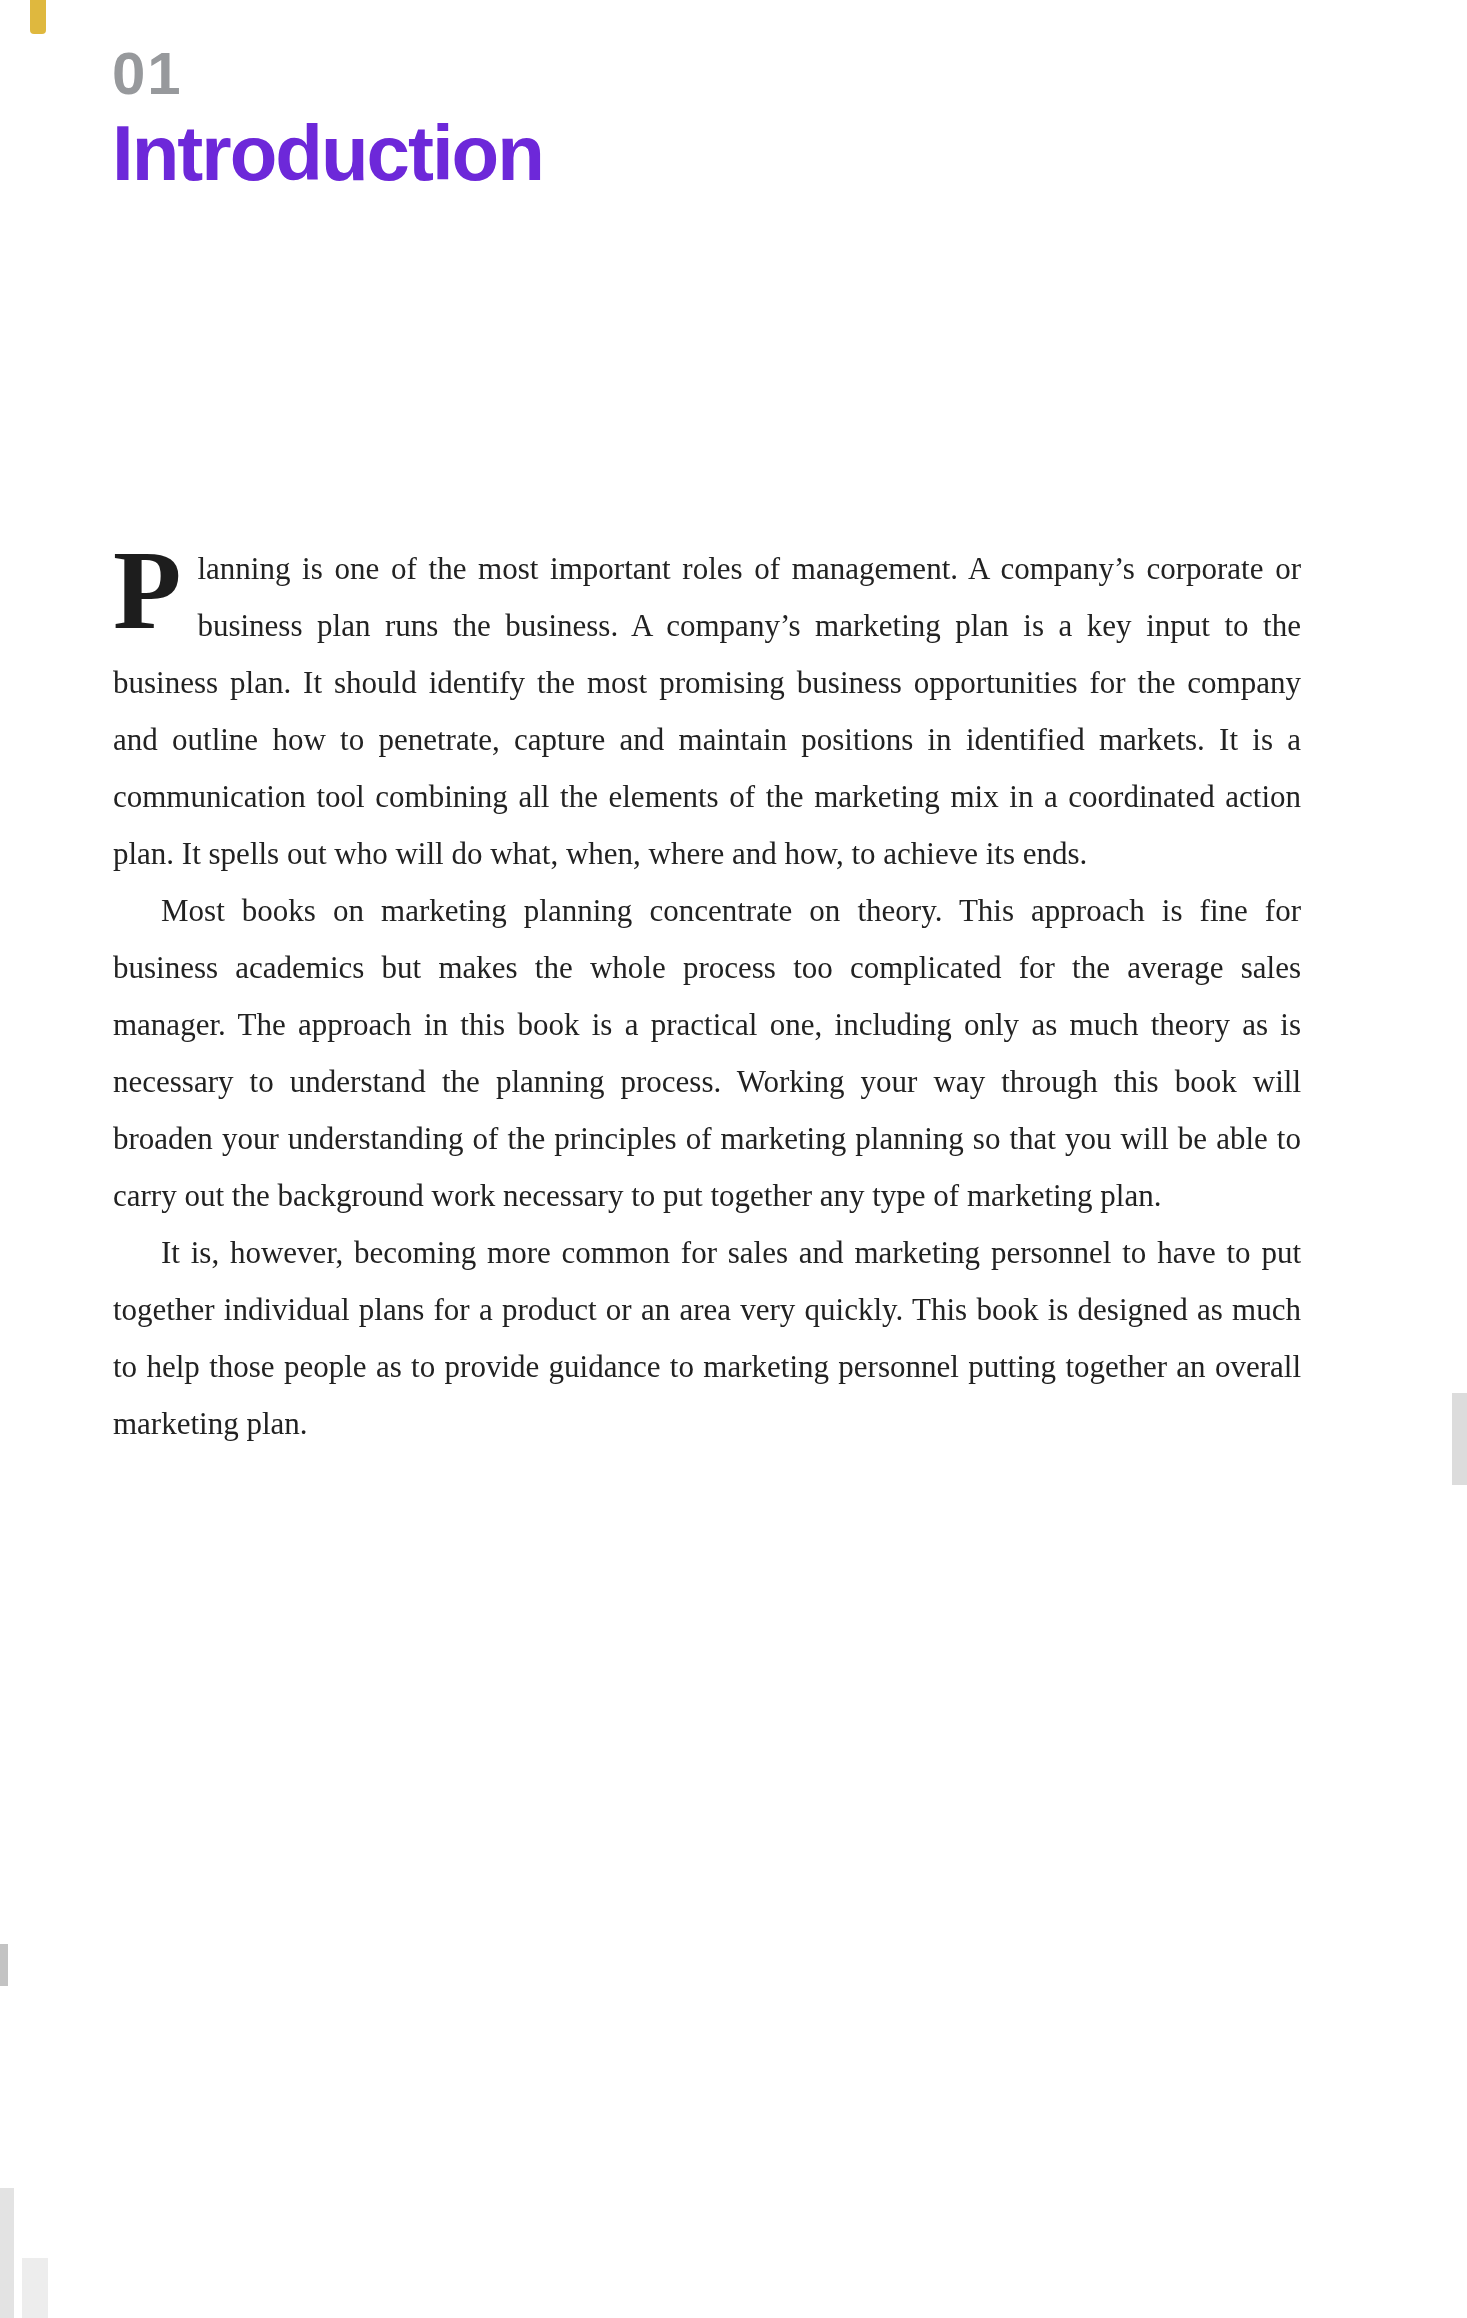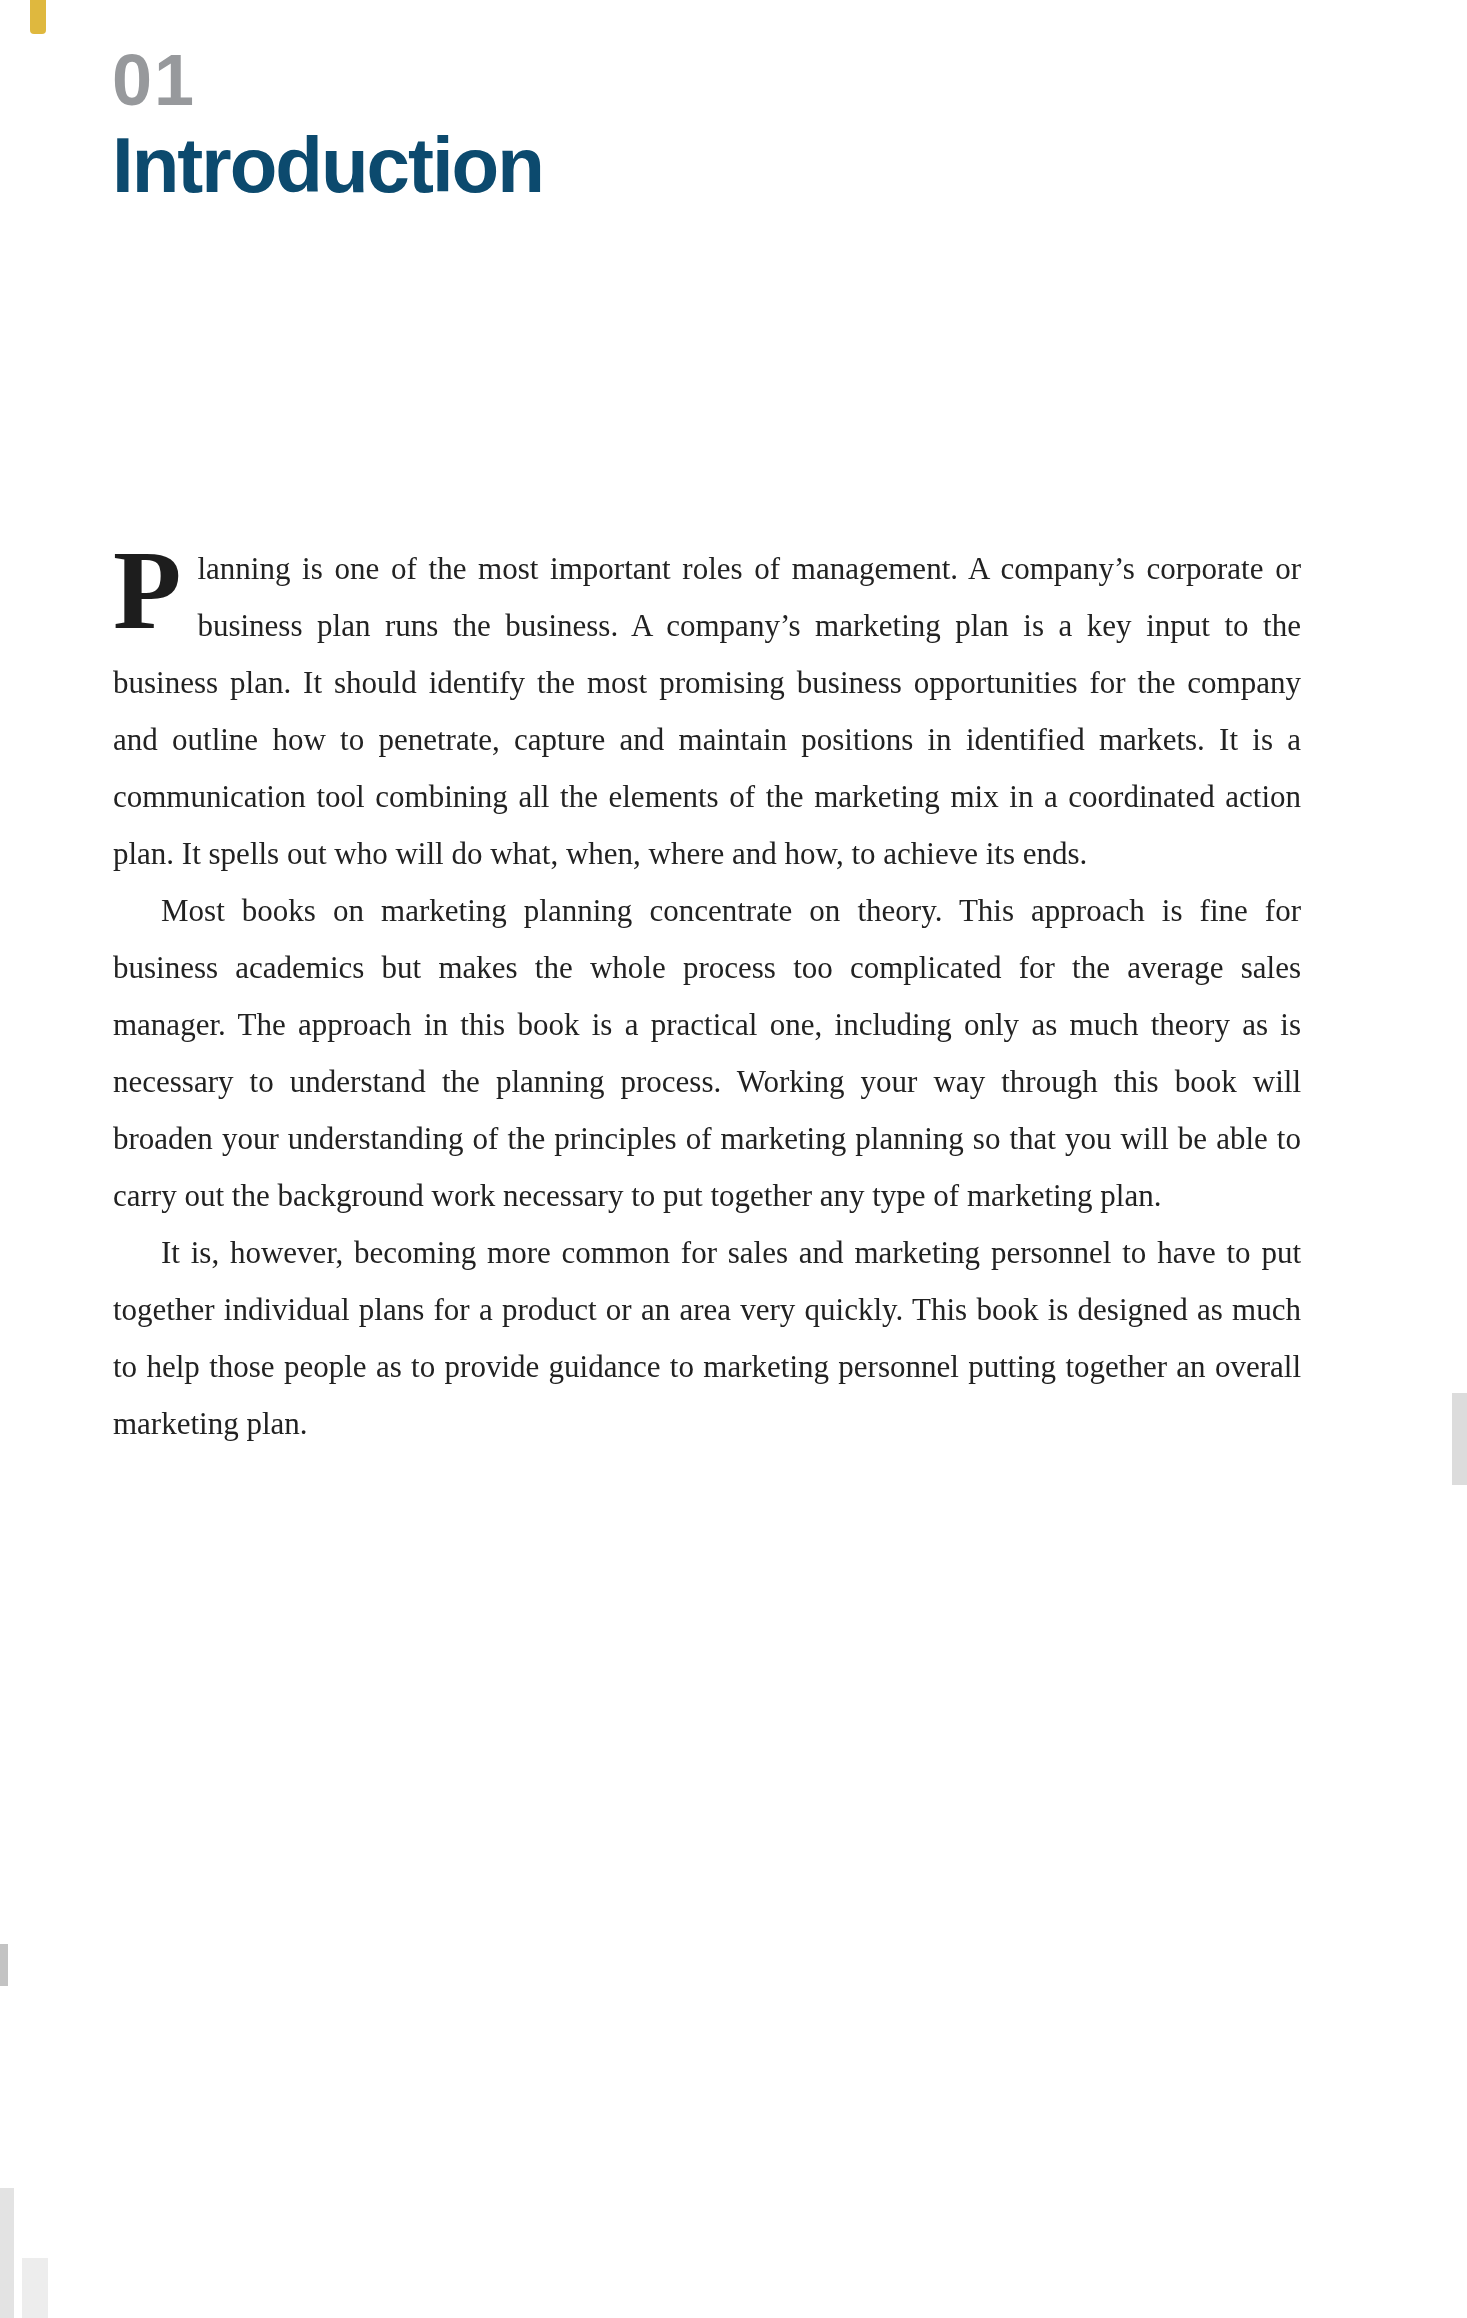--- a/index.html
+++ b/index.html
@@ -23,33 +23,33 @@
   
   .heading-block {
     position: absolute;
     left: 112px;
     top: 44px;
     width: 1200px;
   }
   .chapter-number {
     font-family: "Liberation Sans", sans-serif;
     font-weight: 800;
-    font-size: 72px;
+    font-size: 60px;
     line-height: 1;
     letter-spacing: 2px;
     color: #97999c;
   }
   .chapter-title {
     margin: 10px 0 0 0;
     font-family: "Liberation Sans", sans-serif;
     font-weight: 800;
     font-size: 78px;
     line-height: 1;
     letter-spacing: -2px;
-    color: #0c4a6e;
+    color: #6d28d9;
   }
 
   
   .body-text {
     position: absolute;
     left: 113px;
     top: 540px;
     width: 1188px;
     font-size: 31px;
     line-height: 57px;

